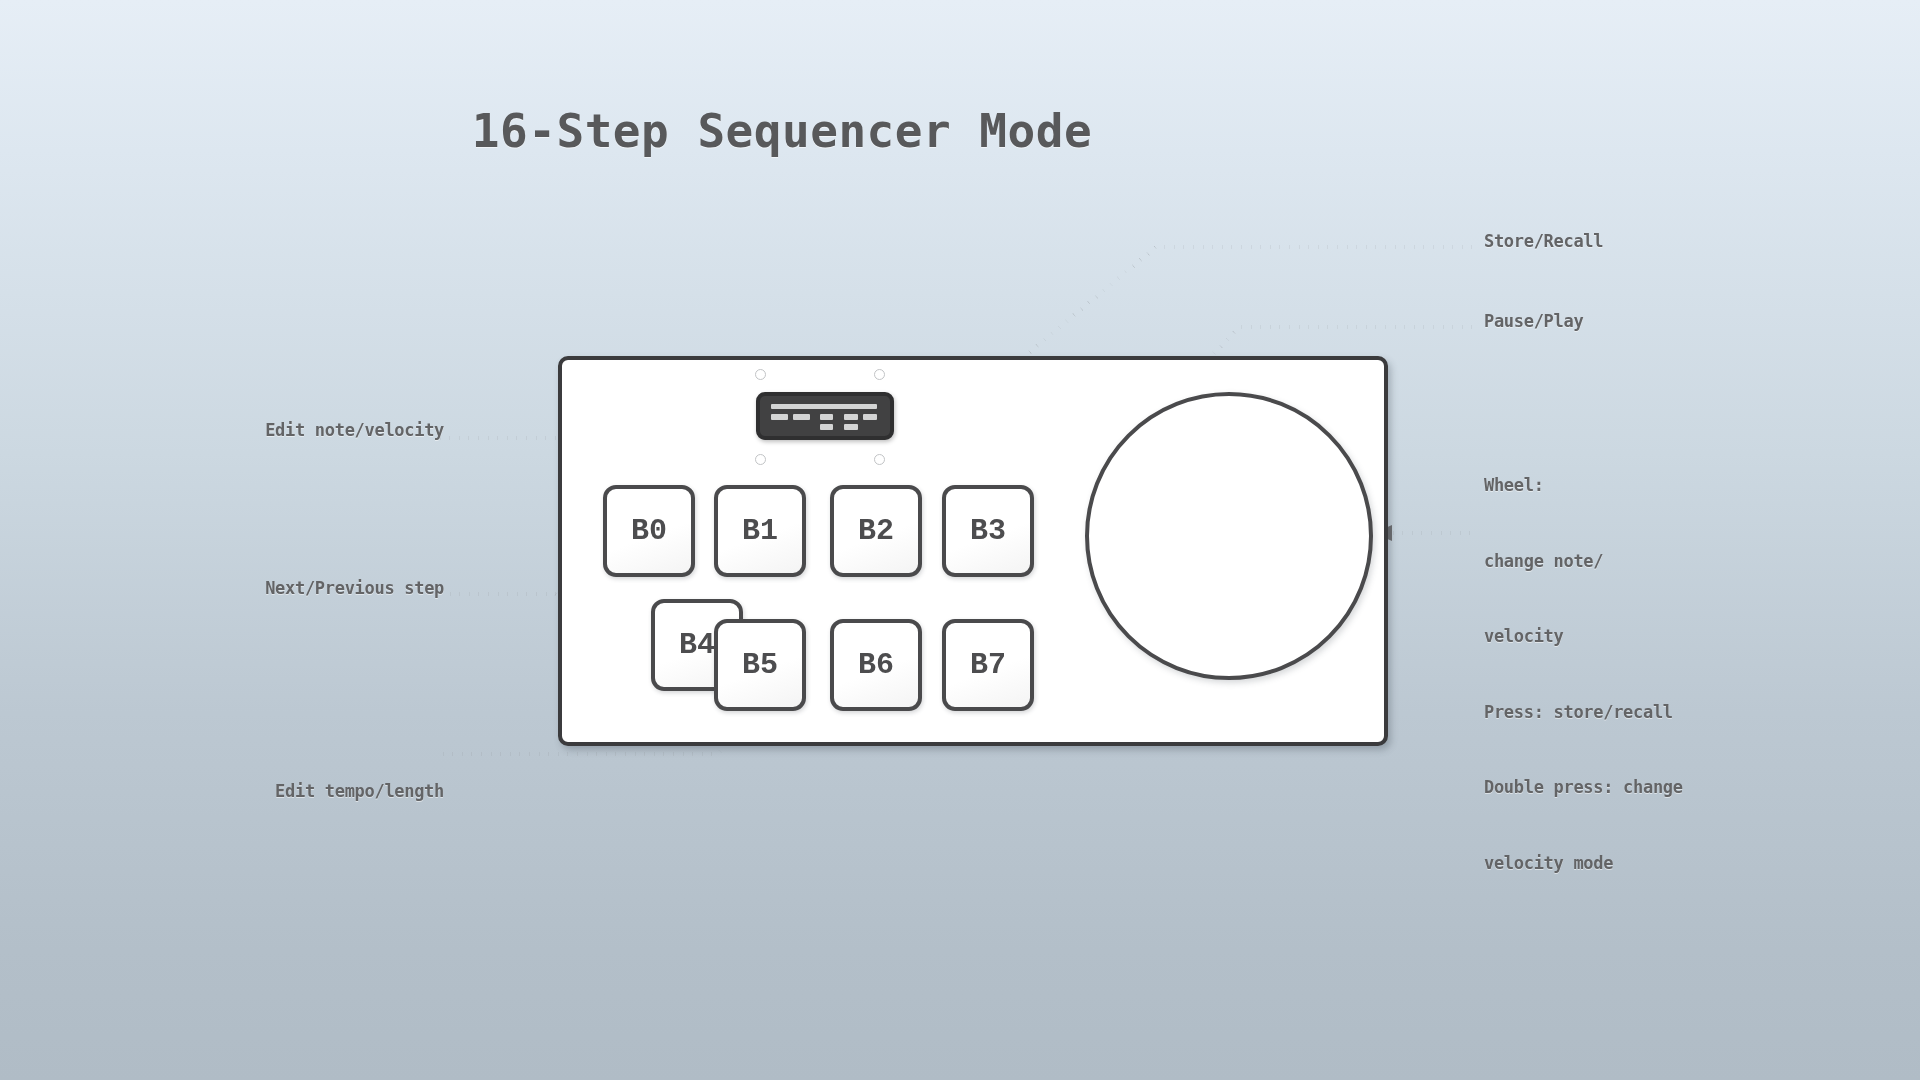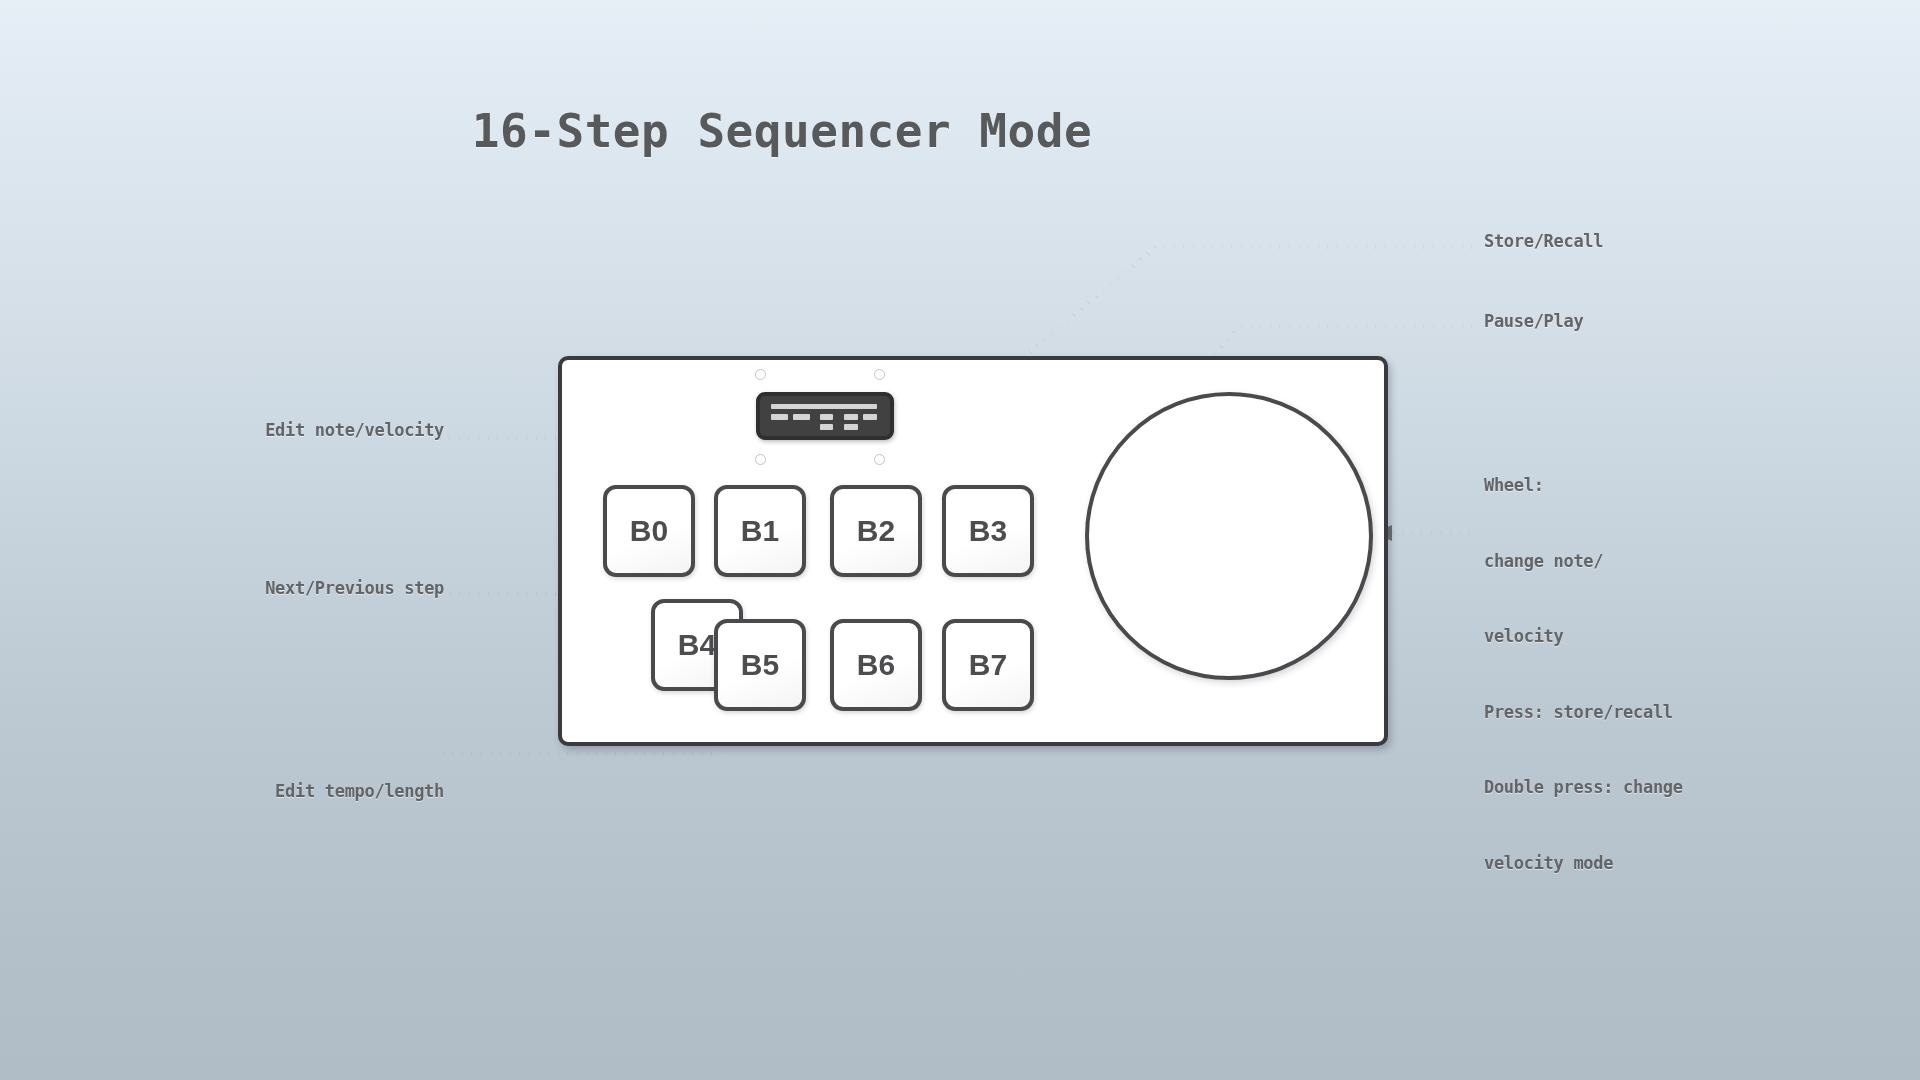--- a/index.html
+++ b/index.html
@@ -88,21 +88,21 @@
   .pad{
     position:absolute;width:92px;height:92px;
     background:linear-gradient(160deg,#ffffff 0%,#ffffff 55%,#f4f4f4 100%);
     border:4px solid #4a4a4c;
     border-radius:13px;
     box-sizing:border-box;
     display:flex;align-items:center;justify-content:center;
     box-shadow:1px 2px 4px rgba(70,75,82,.22);
   }
   .pad span{
-    font-family:Liberation Sans, sans-serif;
+    font-family:Liberation Mono, monospace;
     font-size:30px;font-weight:700;letter-spacing:0px;
     color:#4d4d4f;user-select:none;
   }
 
   
   #wheel{
     position:absolute;left:1085px;top:392px;width:288px;height:288px;
     border-radius:50%;
     background:#ffffff;
     border:4px solid #4a4a4c;

